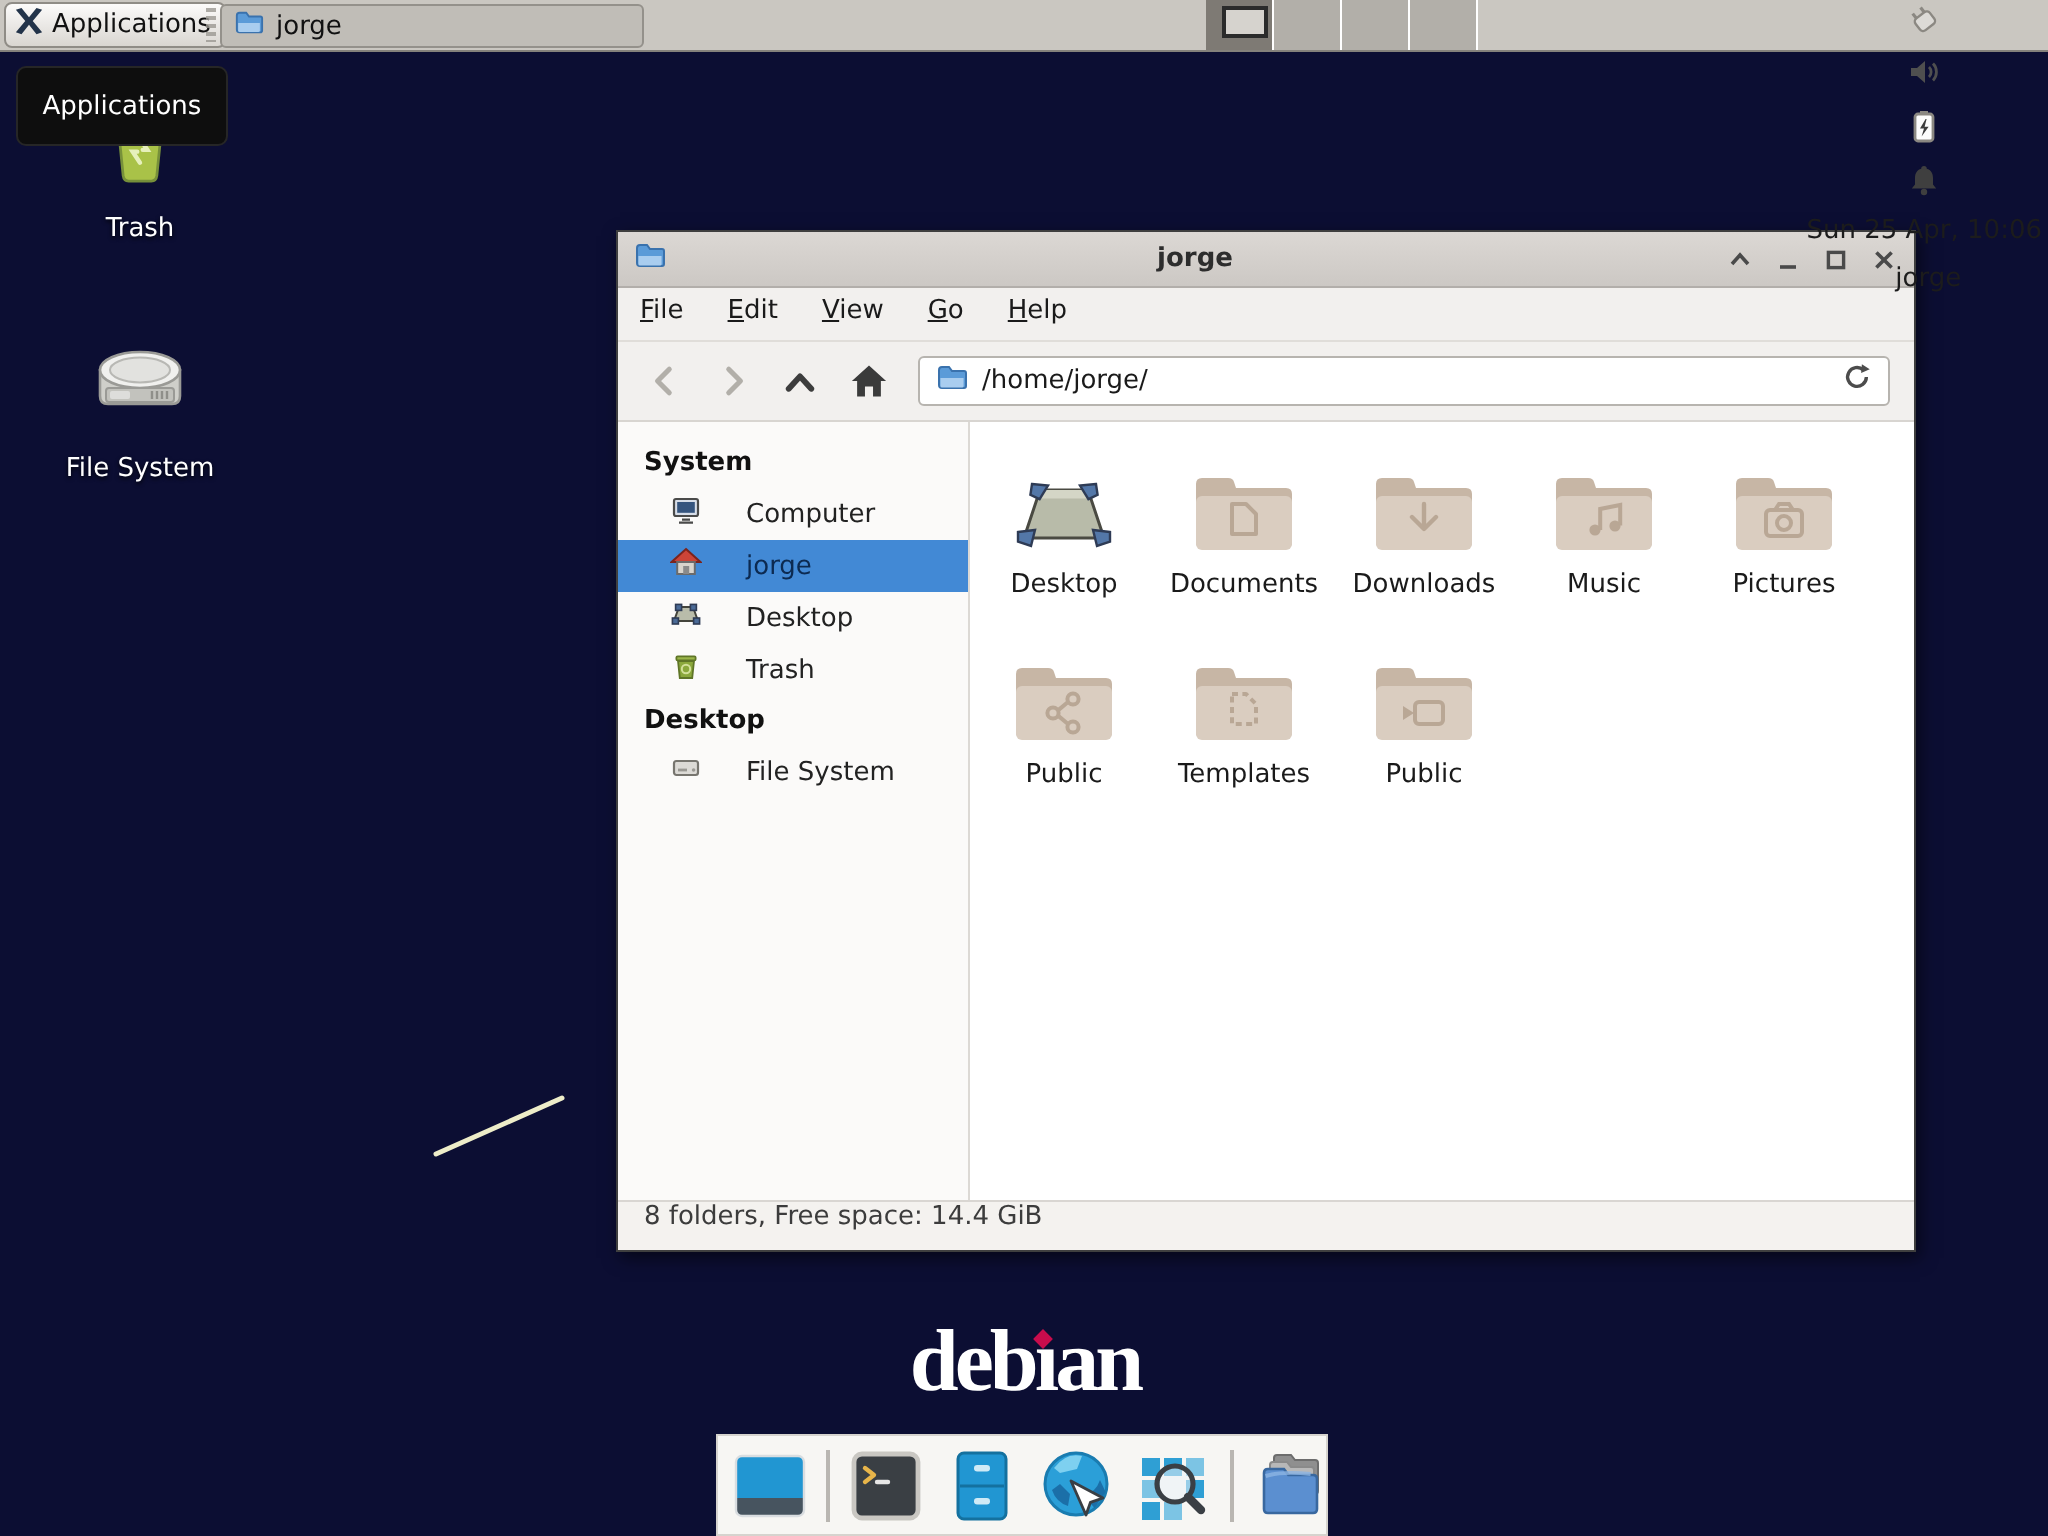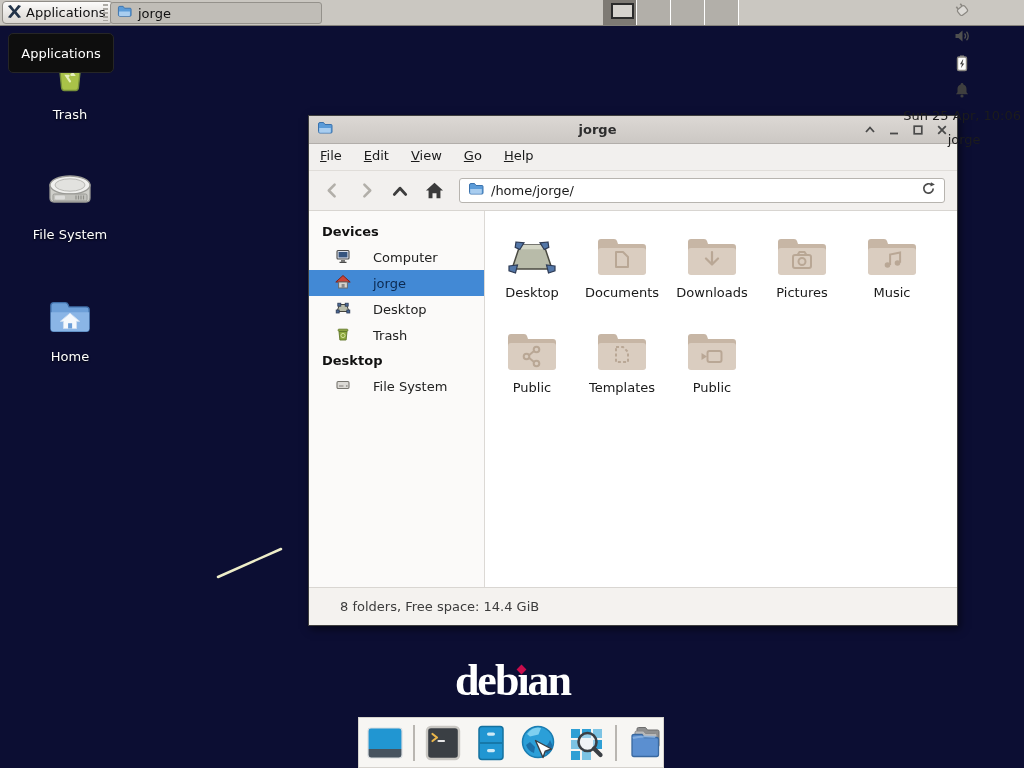--- a/index.html
+++ b/index.html
@@ -71,22 +71,22 @@
   .sidebar{width:176px;background:#fbfaf9;border-right:1px solid #dcd9d5;box-sizing:border-box;
     padding-top:8px;flex:0 0 auto;}
   .side-header{padding:5px 0 5px 13px;font-size:13px;font-weight:bold;color:#111;}
   .side-item{height:26px;display:flex;align-items:center;gap:22px;padding-left:26px;font-size:13px;color:#222;}
   .side-item.selected{background:#4289d5;color:#0c2a51;}
   .files{flex:1;background:#fff;padding:18px 0 0 2px;display:flex;flex-wrap:wrap;
     align-content:flex-start;}
   .file-cell{width:90px;height:95px;display:flex;flex-direction:column;align-items:center;}
   .file-icon{height:52px;display:flex;align-items:flex-end;}
   .file-label{margin-top:4px;font-size:13px;color:#1a1a1a;text-align:center;}
-  .statusbar{height:38px;background:#f4f2ef;border-top:1px solid #d9d6d2;display:flex;
-    align-items:center;padding-left:31px;font-size:13px;color:#3c3c3c;flex:0 0 auto;box-sizing:border-box;}
+  .statusbar{height:25px;background:#f4f2ef;border-top:1px solid #d9d6d2;display:flex;
+    padding-left:13px;font-size:13px;color:#3c3c3c;flex:0 0 auto;box-sizing:border-box;}
 
   
   .dock{position:absolute;left:358px;top:717px;width:306px;height:51px;background:#f7f6f3;
     border:1px solid #d6d3ce;box-sizing:border-box;display:flex;align-items:center;
     padding:0 6px;gap:8px;z-index:20;}
   .dock-sep{width:2px;height:36px;background:#b9b6b1;flex:0 0 auto;}
   .dock-item{width:40px;height:40px;display:flex;align-items:center;justify-content:center;flex:0 0 auto;}
 </style>
 </head>
 <body>
@@ -173,31 +173,20 @@
           <path d="M4 17 v13 q0 4 4 4 h32 q4 0 4-4 V17 z" fill="#cfcfca" stroke="#9a9a96" stroke-width="1.3"></path>
           <ellipse cx="24" cy="17" rx="20" ry="9" fill="#f0f0ee" stroke="#9a9a96" stroke-width="1.3"></ellipse>
           <ellipse cx="24" cy="17" rx="15" ry="6.2" fill="#e2e2df" stroke="#b8b8b4" stroke-width="1"></ellipse>
           <rect x="7" y="26" width="34" height="7" rx="1.5" fill="#c2c2bd" stroke="#9a9a96" stroke-width="1"></rect>
           <rect x="9" y="27.5" width="10" height="4" rx="1" fill="#dddddb"></rect>
           <path d="M30 27.5 v4 M32.5 27.5 v4 M35 27.5 v4 M37.5 27.5 v4" stroke="#8f8f8a" stroke-width="1.2"></path>
         </svg>
     </span>
     <div class="desk-label">File System</div>
   </div>
-  <div class="desk-icon" style="left:22px;top:294px;">
-    <span>
-      <svg width="46" height="46" viewBox="0 0 48 48">
-          <path d="M4 12 q0-3 3-3 h12 q2.2 0 3 2 l1 2.5 h18 q3 0 3 3 v19.5 q0 3-3 3 H7 q-3 0-3-3 z" fill="#6d9fd8" stroke="#3f6ea8" stroke-width="1.4"></path>
-          <path d="M4 19 h40 v17 q0 3-3 3 H7 q-3 0-3-3 z" fill="#8ab5e6"></path>
-          <path d="M24 20 l10 8.5 h-3.2 v7.5 H17.2 v-7.5 H14 z" fill="#f5f9fd" stroke="#cfdef0" stroke-width="1"></path>
-          <rect x="22" y="30.5" width="4.2" height="5.5" fill="#6d9fd8"></rect>
-        </svg>
-    </span>
-    <div class="desk-label">Home</div>
-  </div>
 
   <svg class="stray" width="100" height="50">
     <line x1="18" y1="37" x2="81" y2="9" stroke="#eeedc9" stroke-width="2.5" stroke-linecap="round"></line>
   </svg>
 
   <div class="logo"><span>deb</span><span class="logo-i">ı</span><span>an</span></div>
 
   <div class="window">
 
     <div class="titlebar">
@@ -273,21 +262,21 @@
           <svg width="15" height="15" viewBox="0 0 16 16">
               <path d="M13 8 a5 5 0 1 1 -1.6-3.7" stroke="#4c4c4c" stroke-width="1.8" fill="none"></path>
               <polygon points="10.6,1.2 14.8,3.8 10.2,5.8" fill="#4c4c4c"></polygon>
             </svg>
         </span>
       </div>
     </div>
 
     <div class="win-content">
       <div class="sidebar">
-        <div class="side-header">Devices</div>
+        <div class="side-header">System</div>
         <div class="side-item">
           <span><svg width="16" height="16" viewBox="0 0 16 16">
                 <rect x="2" y="2.5" width="12" height="8.5" rx="1" fill="#d7dde8" stroke="#4a4a4a" stroke-width="1.1"></rect>
                 <rect x="3.6" y="4" width="8.8" height="5.4" fill="#35547e"></rect>
                 <path d="M6 12.8 h4 M4.5 14.3 h7" stroke="#4a4a4a" stroke-width="1.2"></path>
               </svg></span>
           <span>Computer</span>
         </div>
         <div class="side-item selected">
           <span><svg width="16" height="16" viewBox="0 0 16 16">
@@ -358,38 +347,38 @@
                 <path d="M26 17 v12 M20 23.5 l6 6 6-6" stroke="#b9a795" stroke-width="2.2" fill="none" stroke-linecap="round" stroke-linejoin="round"></path>
               </svg>
           </span>
           <div class="file-label">Downloads</div>
         </div>
         <div class="file-cell">
           <span class="file-icon">
             <svg width="52" height="48" viewBox="0 0 52 44">
                 <path d="M2 7 q0-3 3-3 h13 q2.5 0 3 2 l1 3 h25 q3 0 3 3 v24 q0 3-3 3 H5 q-3 0-3-3 z" fill="#c7b6a5"></path>
                 <rect x="2" y="13" width="48" height="27" rx="3" fill="#dacdc0"></rect>
+                <circle cx="21.5" cy="30" r="2.8" fill="#b9a795"></circle>
+                <circle cx="31.5" cy="28" r="2.8" fill="#b9a795"></circle>
+                <path d="M24.1 30 v-10.5 l10-2 v10.3" stroke="#b9a795" stroke-width="2" fill="none"></path>
+              </svg>
+          </span>
+          <div class="file-label">Music</div>
+        </div>
+        <div class="file-cell">
+          <span class="file-icon">
+            <svg width="52" height="48" viewBox="0 0 52 44">
+                <path d="M2 7 q0-3 3-3 h13 q2.5 0 3 2 l1 3 h25 q3 0 3 3 v24 q0 3-3 3 H5 q-3 0-3-3 z" fill="#c7b6a5"></path>
+                <rect x="2" y="13" width="48" height="27" rx="3" fill="#dacdc0"></rect>
                 <rect x="17" y="20" width="18" height="13" rx="2" stroke="#b9a795" stroke-width="2" fill="none"></rect>
                 <circle cx="26" cy="26.5" r="3.5" stroke="#b9a795" stroke-width="2" fill="none"></circle>
                 <path d="M21.5 20 l2-3 h5 l2 3" stroke="#b9a795" stroke-width="2" fill="none"></path>
               </svg>
           </span>
           <div class="file-label">Pictures</div>
-        </div>
-        <div class="file-cell">
-          <span class="file-icon">
-            <svg width="52" height="48" viewBox="0 0 52 44">
-                <path d="M2 7 q0-3 3-3 h13 q2.5 0 3 2 l1 3 h25 q3 0 3 3 v24 q0 3-3 3 H5 q-3 0-3-3 z" fill="#c7b6a5"></path>
-                <rect x="2" y="13" width="48" height="27" rx="3" fill="#dacdc0"></rect>
-                <circle cx="21.5" cy="30" r="2.8" fill="#b9a795"></circle>
-                <circle cx="31.5" cy="28" r="2.8" fill="#b9a795"></circle>
-                <path d="M24.1 30 v-10.5 l10-2 v10.3" stroke="#b9a795" stroke-width="2" fill="none"></path>
-              </svg>
-          </span>
-          <div class="file-label">Music</div>
         </div>
         <div class="file-cell">
           <span class="file-icon">
             <svg width="52" height="48" viewBox="0 0 52 44">
                 <path d="M2 7 q0-3 3-3 h13 q2.5 0 3 2 l1 3 h25 q3 0 3 3 v24 q0 3-3 3 H5 q-3 0-3-3 z" fill="#c7b6a5"></path>
                 <rect x="2" y="13" width="48" height="27" rx="3" fill="#dacdc0"></rect>
                 <circle cx="20.5" cy="26.5" r="2.8" stroke="#b9a795" stroke-width="2" fill="none"></circle>
                 <circle cx="30.5" cy="19.5" r="2.8" stroke="#b9a795" stroke-width="2" fill="none"></circle>
                 <circle cx="30.5" cy="33.5" r="2.8" stroke="#b9a795" stroke-width="2" fill="none"></circle>
                 <path d="M23 25.2 L28 21 M23 27.8 L28 32" stroke="#b9a795" stroke-width="2"></path>

